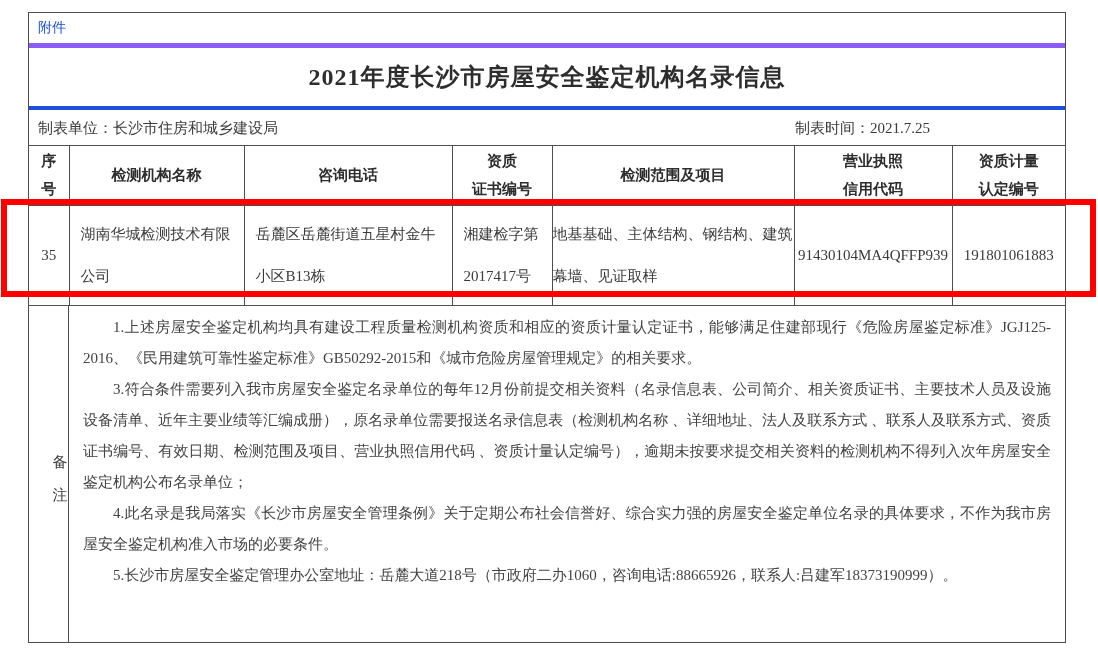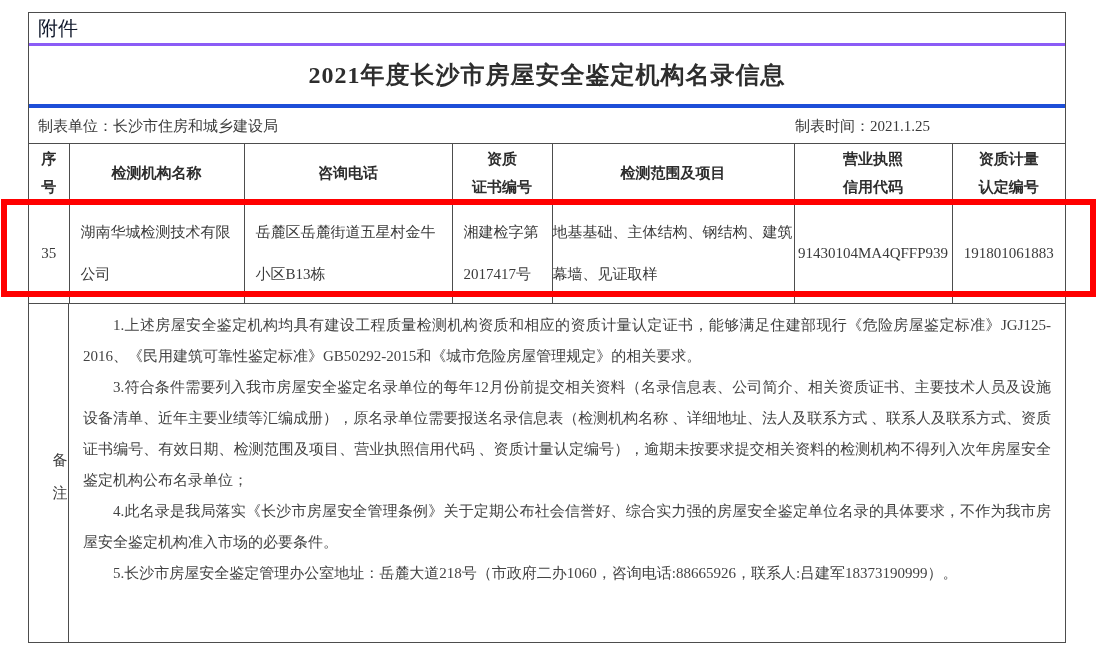--- a/index.html
+++ b/index.html
@@ -15,23 +15,23 @@
     position: absolute; left: 28px; top: 12px;
     width: 1038px; height: 631px;
     border: 1px solid #4d4d4d;
     box-sizing: border-box;
     background: #fff;
     overflow: hidden;
   }
 
   .row-attachment {
     height: 30px; line-height: 30px;
-    padding-left: 9px; font-size: 20px;
-    border-bottom: 3px solid #8b5cf6;
-    color: #0f172a;
+    padding-left: 9px; font-size: 14px;
+    border-bottom: 5px solid #8b5cf6;
+    color: #1d4ed8;
   }
   .row-title {
     height: 58px; line-height: 58px;
     text-align: center;
     font-size: 24px; font-weight: bold;
     letter-spacing: 1px;
     color: #2d2d2d;
     border-bottom: 4px solid #1d4ed8;
   }
   .row-meta {
@@ -110,21 +110,21 @@
 
 <div class="page">
   <div class="doc">
 
     <div class="row-attachment">附件</div>
 
     <div class="row-title">2021年度长沙市房屋安全鉴定机构名录信息</div>
 
     <div class="row-meta">
       <span>制表单位：长沙市住房和城乡建设局</span>
-      <span>制表时间：2021.1.25</span>
+      <span>制表时间：2021.7.25</span>
     </div>
 
     <table class="grid">
       <colgroup>
         <col style="width:40px">
         <col style="width:175px">
         <col style="width:208px">
         <col style="width:100px">
         <col style="width:242px">
         <col style="width:158px">

